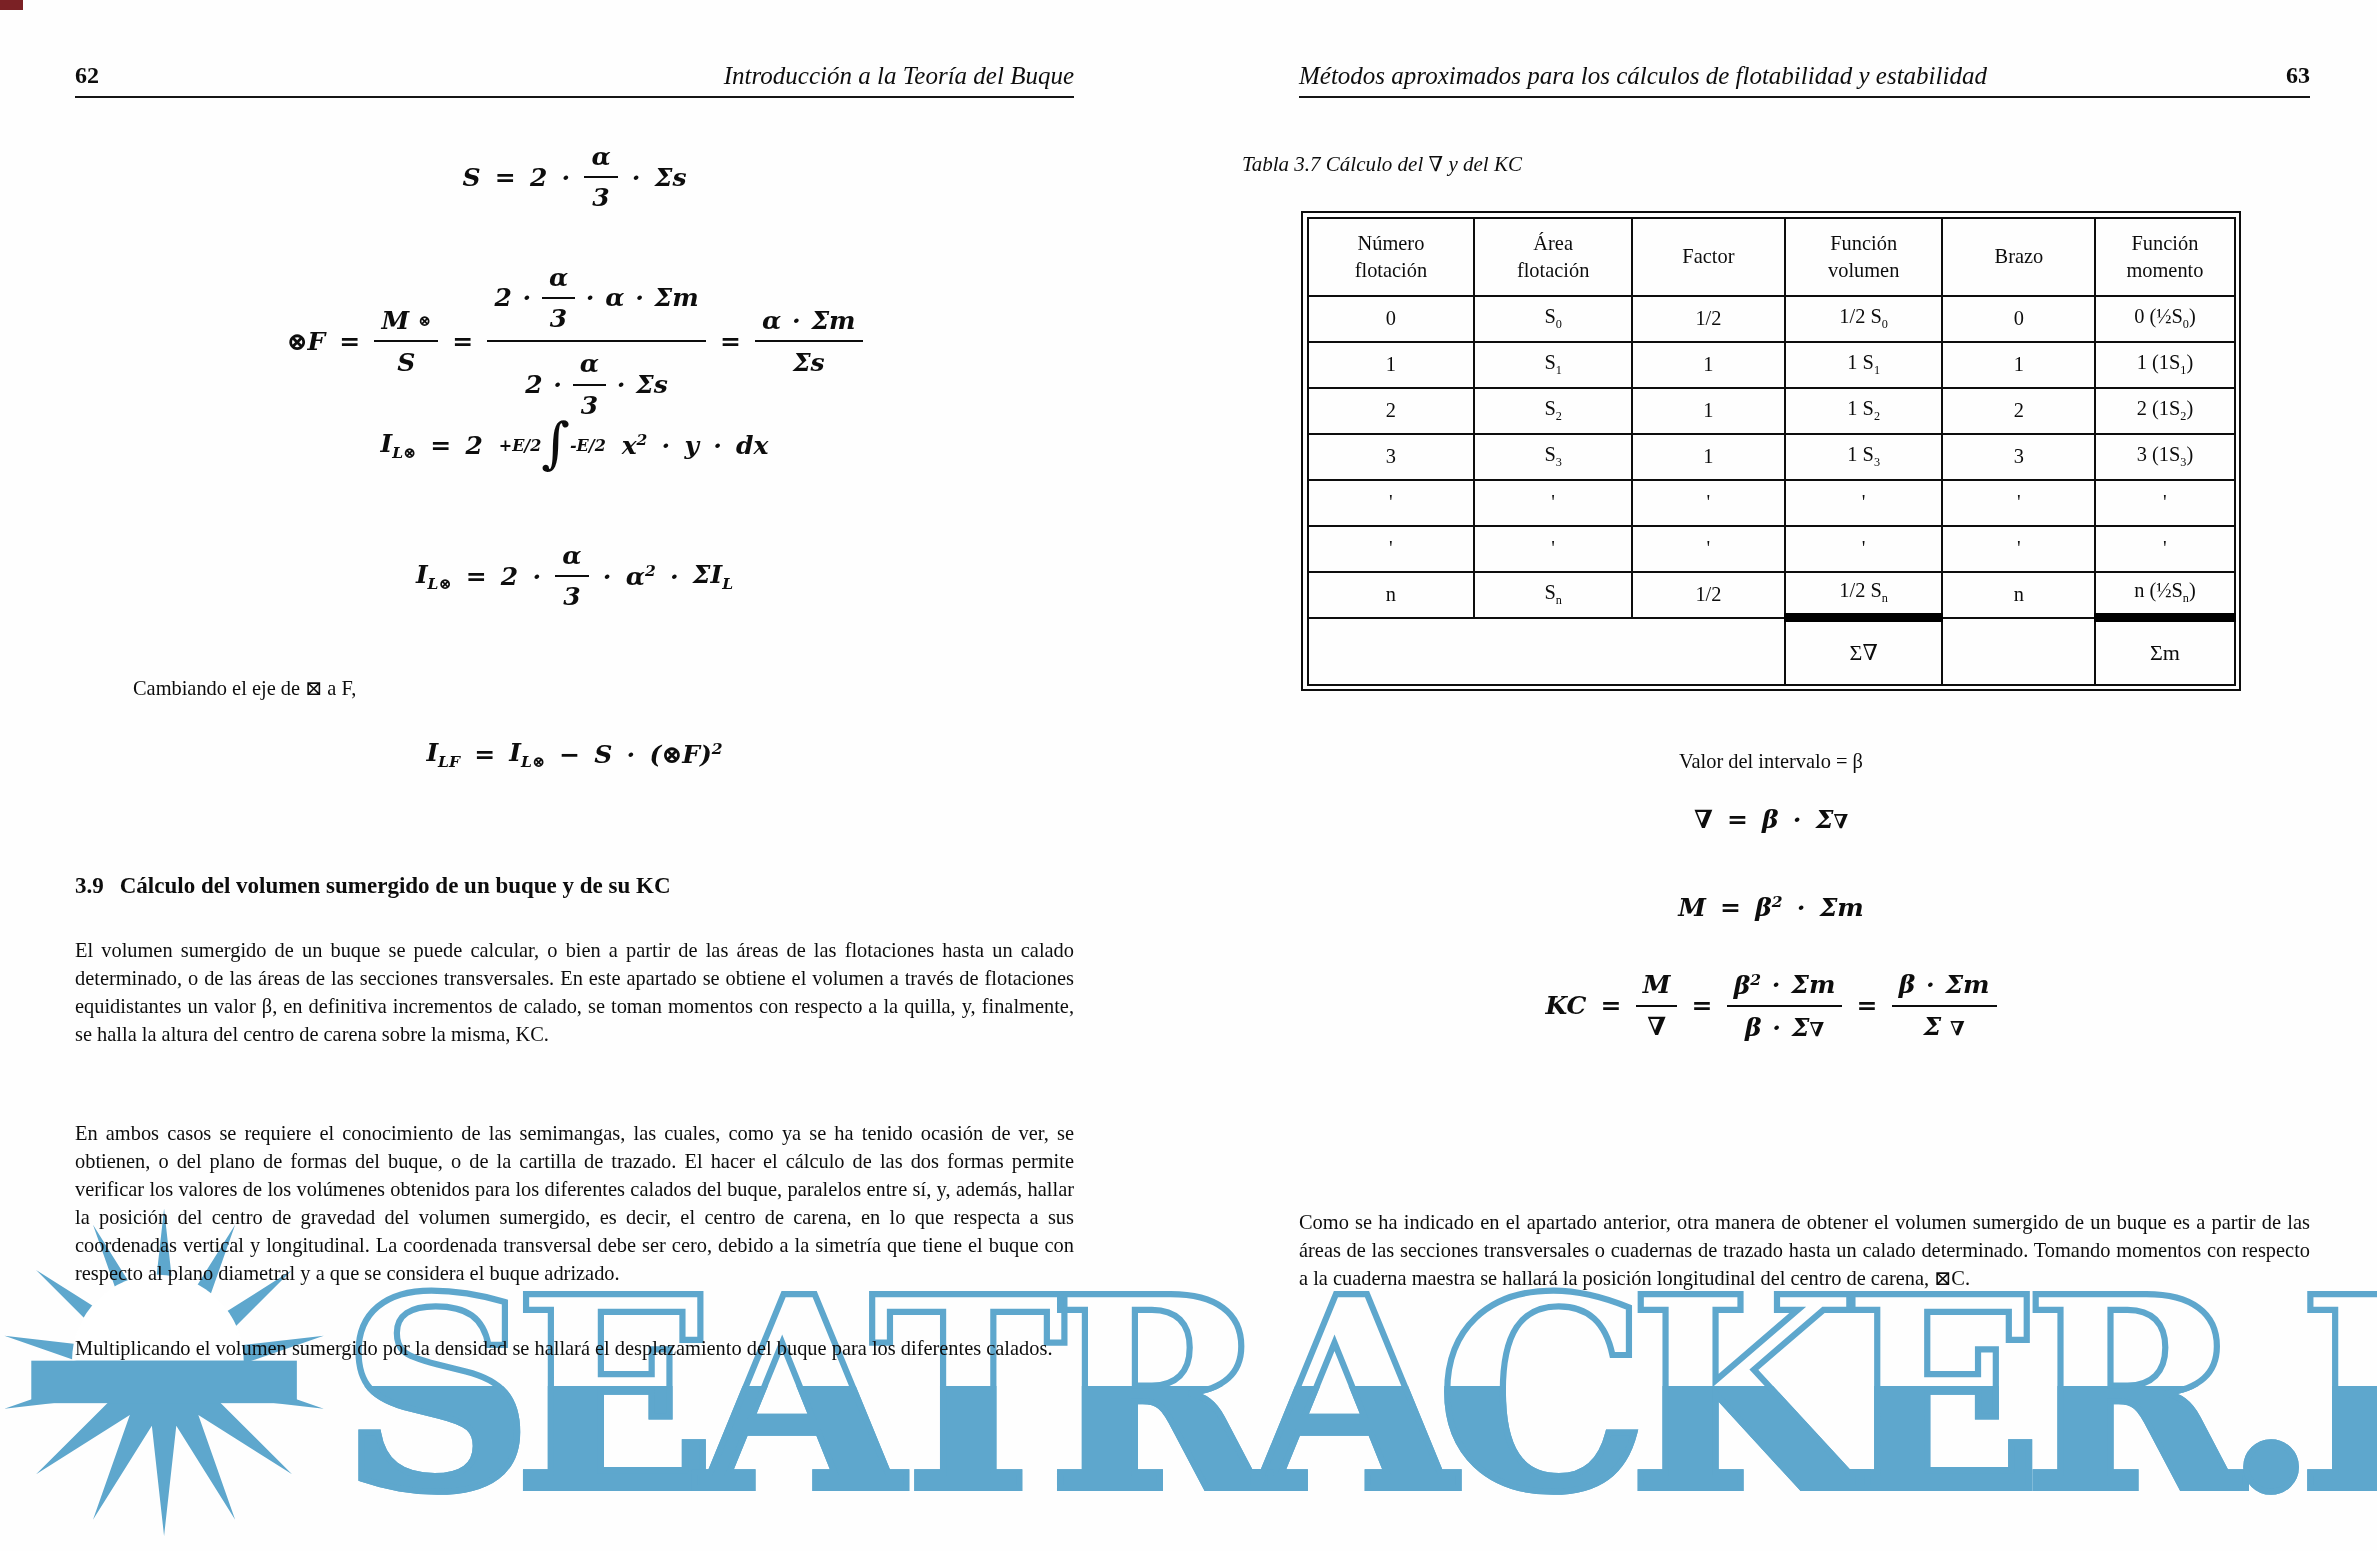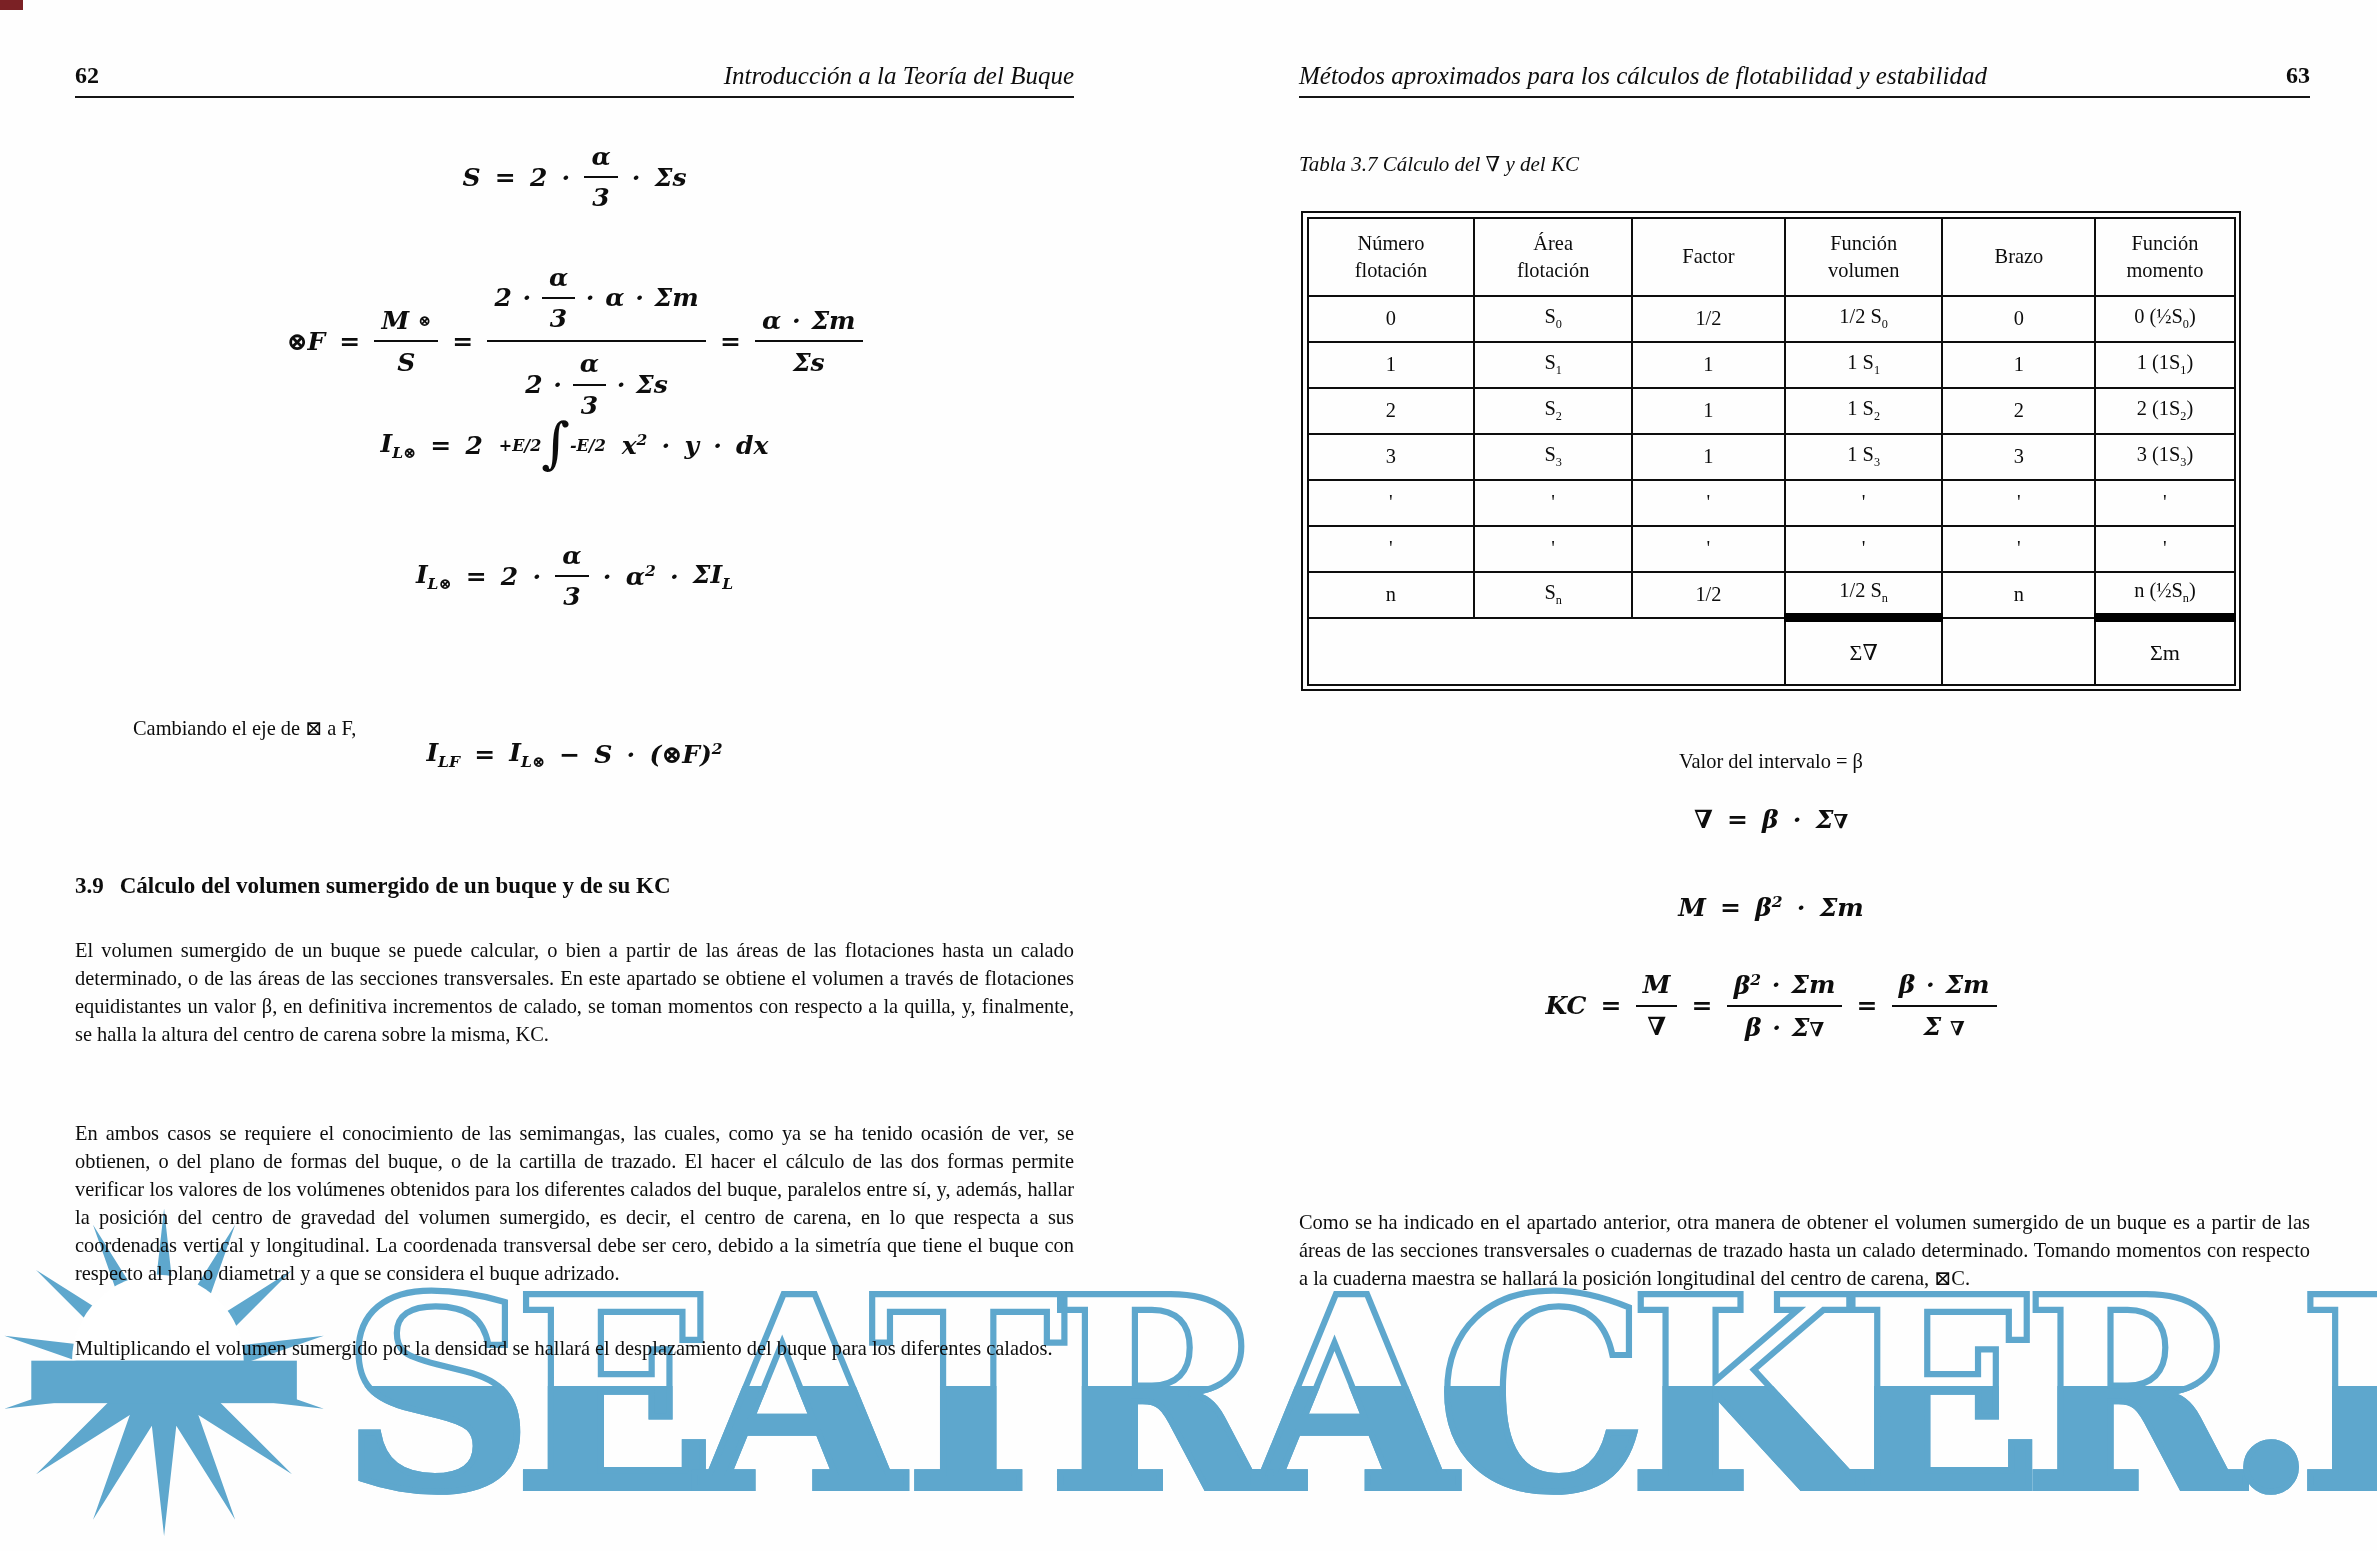--- a/index.html
+++ b/index.html
@@ -173,21 +173,21 @@
       <span class="frac">
         <span class="top">α</span>
         <span class="bot">3</span>
       </span>
       <span class="op">·</span>
       <span><span>α</span><sup>2</sup></span>
       <span class="op">·</span>
       <span><span>ΣI</span><sub>L</sub></span>
     </div>
 
-    <div class="abs plain-line" style="left:133px; top:674px;margin-top:40px;">Cambiando el eje de ⊠ a F,</div>
+    <div class="abs plain-line" style="left:133px; top:674px;">Cambiando el eje de ⊠ a F,</div>
 
     <div class="abs formula" style="left:75px; top:738px; width:999px;">
       <span><span>I</span><sub>LF</sub></span>
       <span class="op">=</span>
       <span><span>I</span><sub>L⊗</sub></span>
       <span class="op">−</span>
       <span>S</span>
       <span class="op">·</span>
       <span><span>(⊗F)</span><sup>2</sup></span>
     </div>
@@ -198,21 +198,21 @@
 
     <div class="abs para" style="left:75px; top:936px; width:999px;">El volumen sumergido de un buque se puede calcular, o bien a partir de las áreas de las flotaciones hasta un calado determinado, o de las áreas de las secciones transversales. En este apartado se obtiene el volumen a través de flotaciones equidistantes un valor β, en definitiva incrementos de calado, se toman momentos con respecto a la quilla, y, finalmente, se halla la altura del centro de carena sobre la misma, KC.</div>
     <div class="abs para" style="left:75px; top:1119px; width:999px;">En ambos casos se requiere el conocimiento de las semimangas, las cuales, como ya se ha tenido ocasión de ver, se obtienen, o del plano de formas del buque, o de la cartilla de trazado. El hacer el cálculo de las dos formas permite verificar los valores de los volúmenes obtenidos para los diferentes calados del buque, paralelos entre sí, y, además, hallar la posición del centro de gravedad del volumen sumergido, es decir, el centro de carena, en lo que respecta a sus coordenadas vertical y longitudinal. La coordenada transversal debe ser cero, debido a la simetría que tiene el buque con respecto al plano diametral y a que se considera el buque adrizado.</div>
     <div class="abs para" style="left:75px; top:1334px; width:999px;">Multiplicando el volumen sumergido por la densidad se hallará el desplazamiento del buque para los diferentes calados.</div>
 
     <div class="abs running-header" style="left:1299px; top:62px; width:1011px;">
       <span class="running-title">Métodos aproximados para los cálculos de flotabilidad y estabilidad</span>
       <span class="pageno">63</span>
     </div>
 
-    <div class="abs caption" style="left:1299px; top:152px;text-align:right;">Tabla 3.7 Cálculo del ∇ y del KC</div>
+    <div class="abs caption" style="left:1242px; top:152px;text-align:right;">Tabla 3.7 Cálculo del ∇ y del KC</div>
 
     <div class="abs tbl-wrap" style="left:1301px; top:211px; width:940px;">
       <table class="flot">
         <colgroup>
             <col style="width:18%">
             <col style="width:17%">
             <col style="width:16.5%">
             <col style="width:17%">
             <col style="width:16.5%">
             <col style="width:15%">

